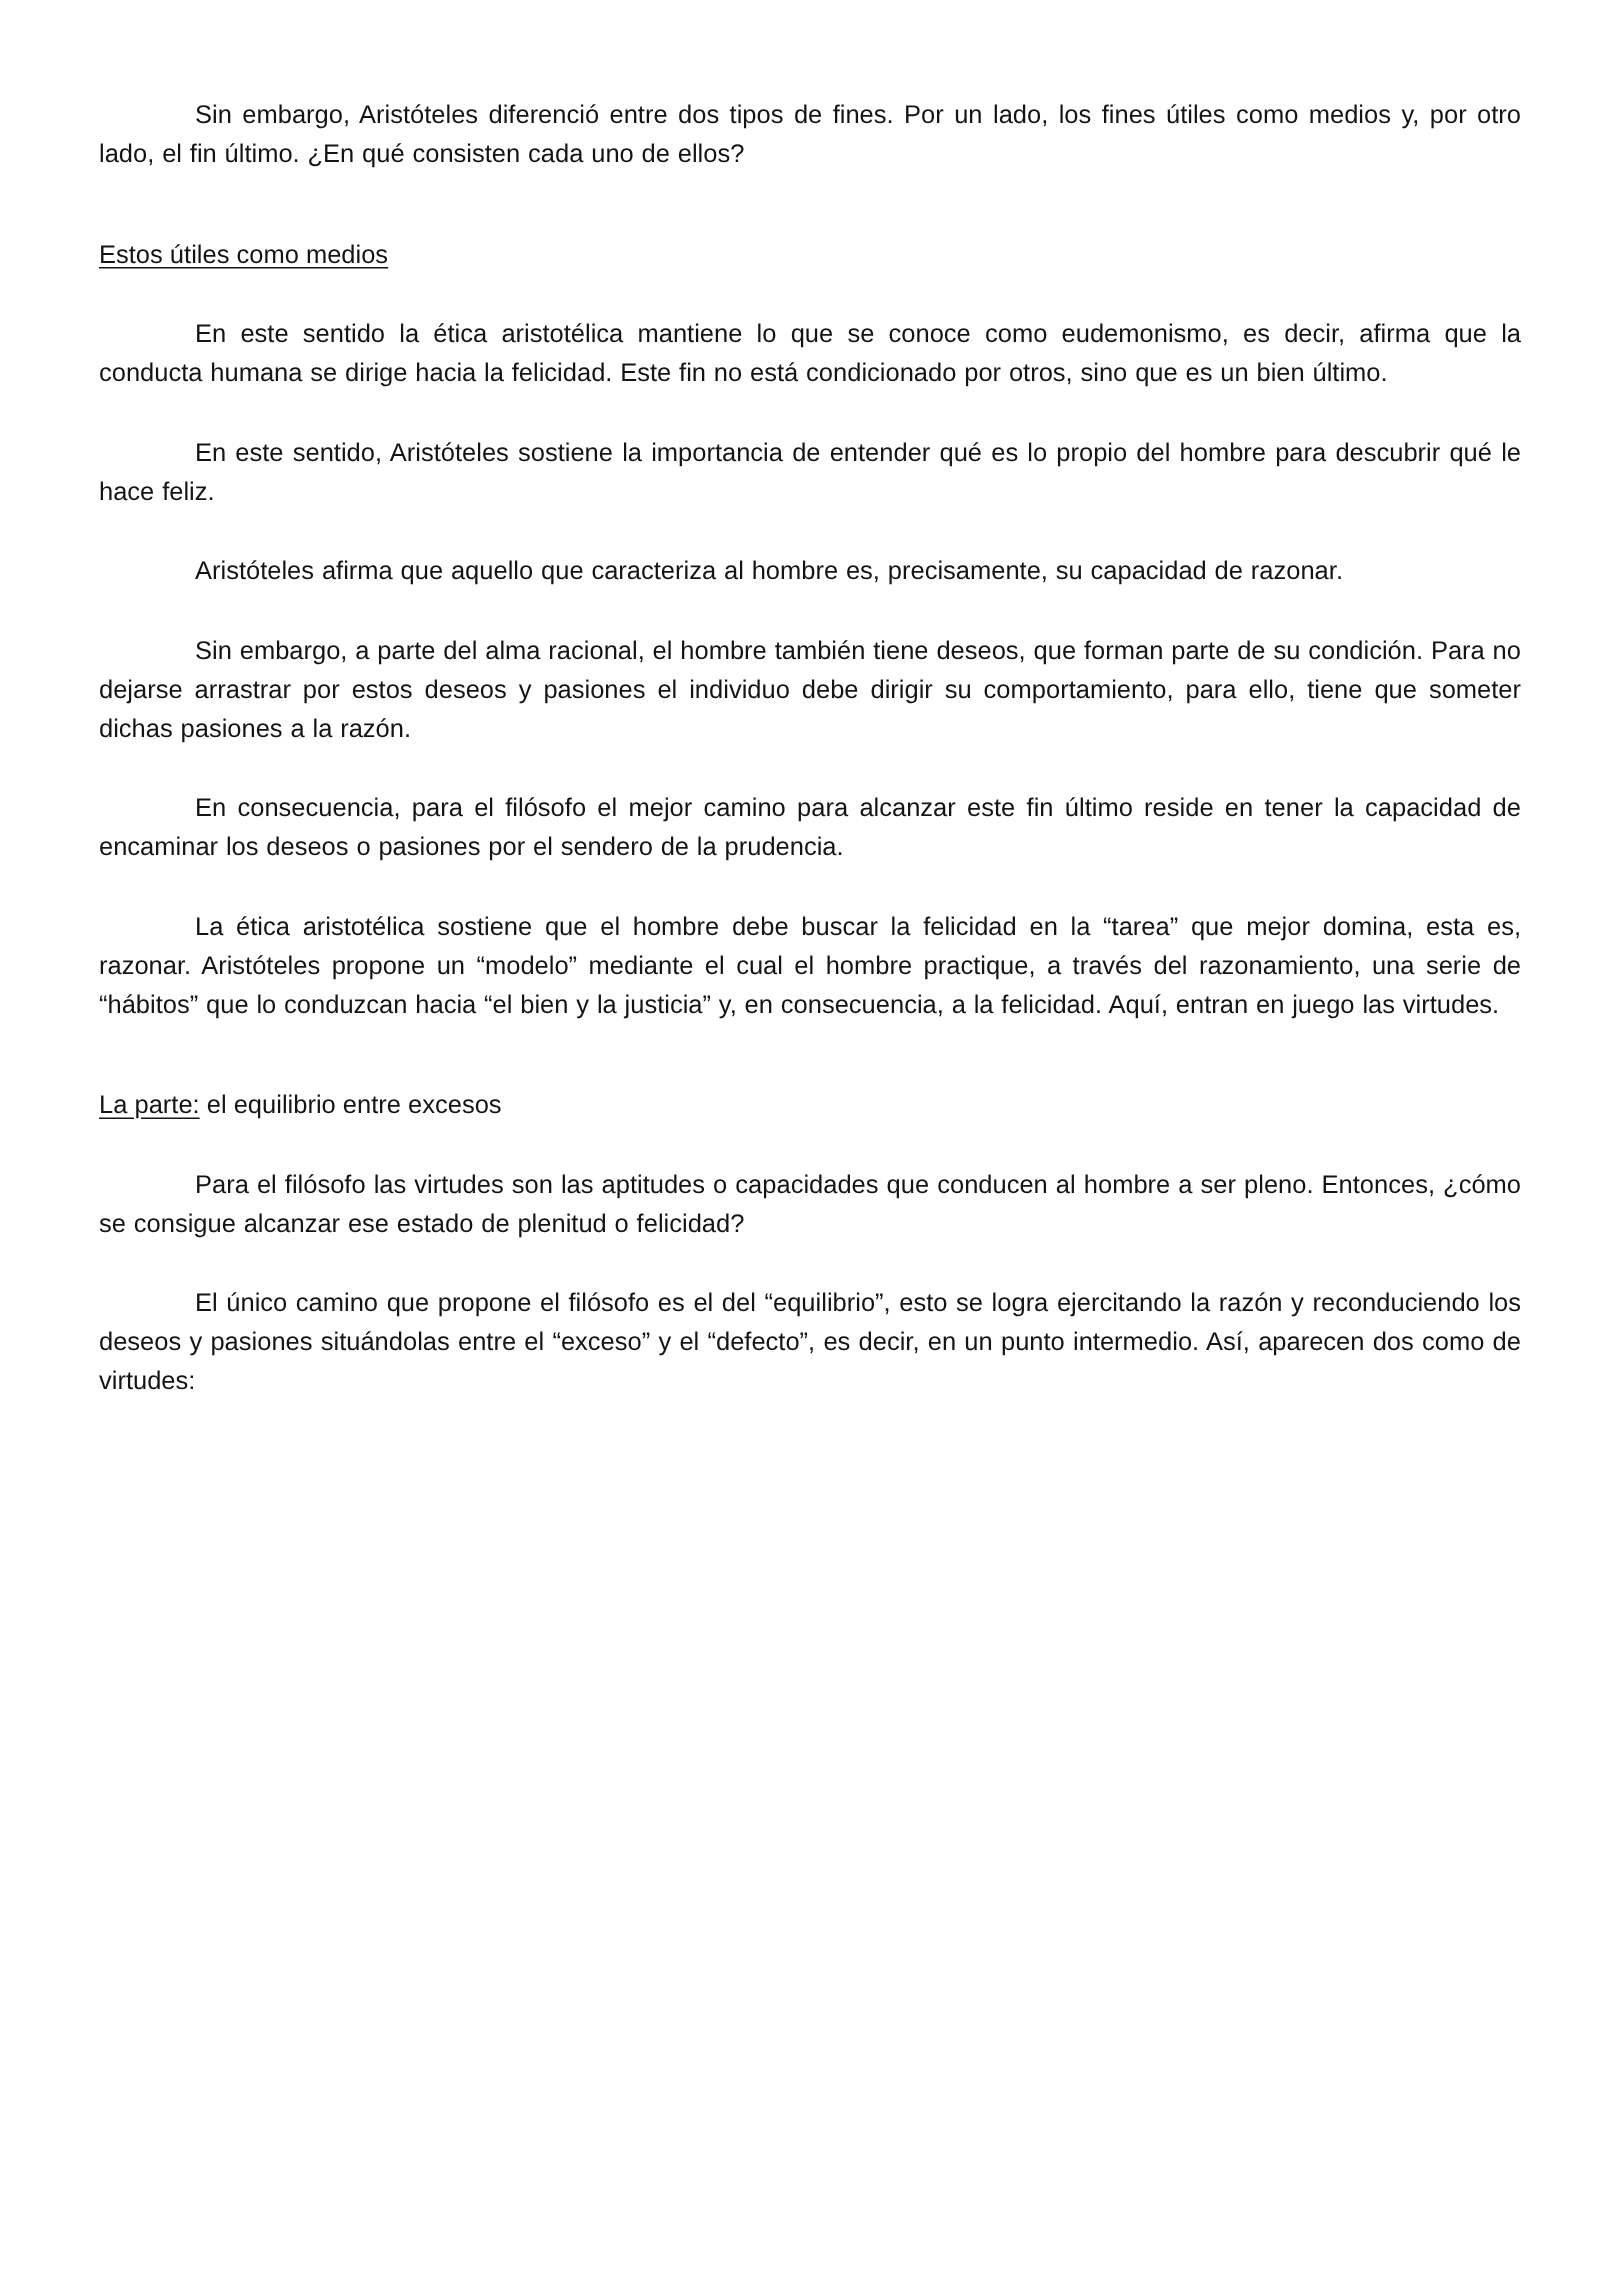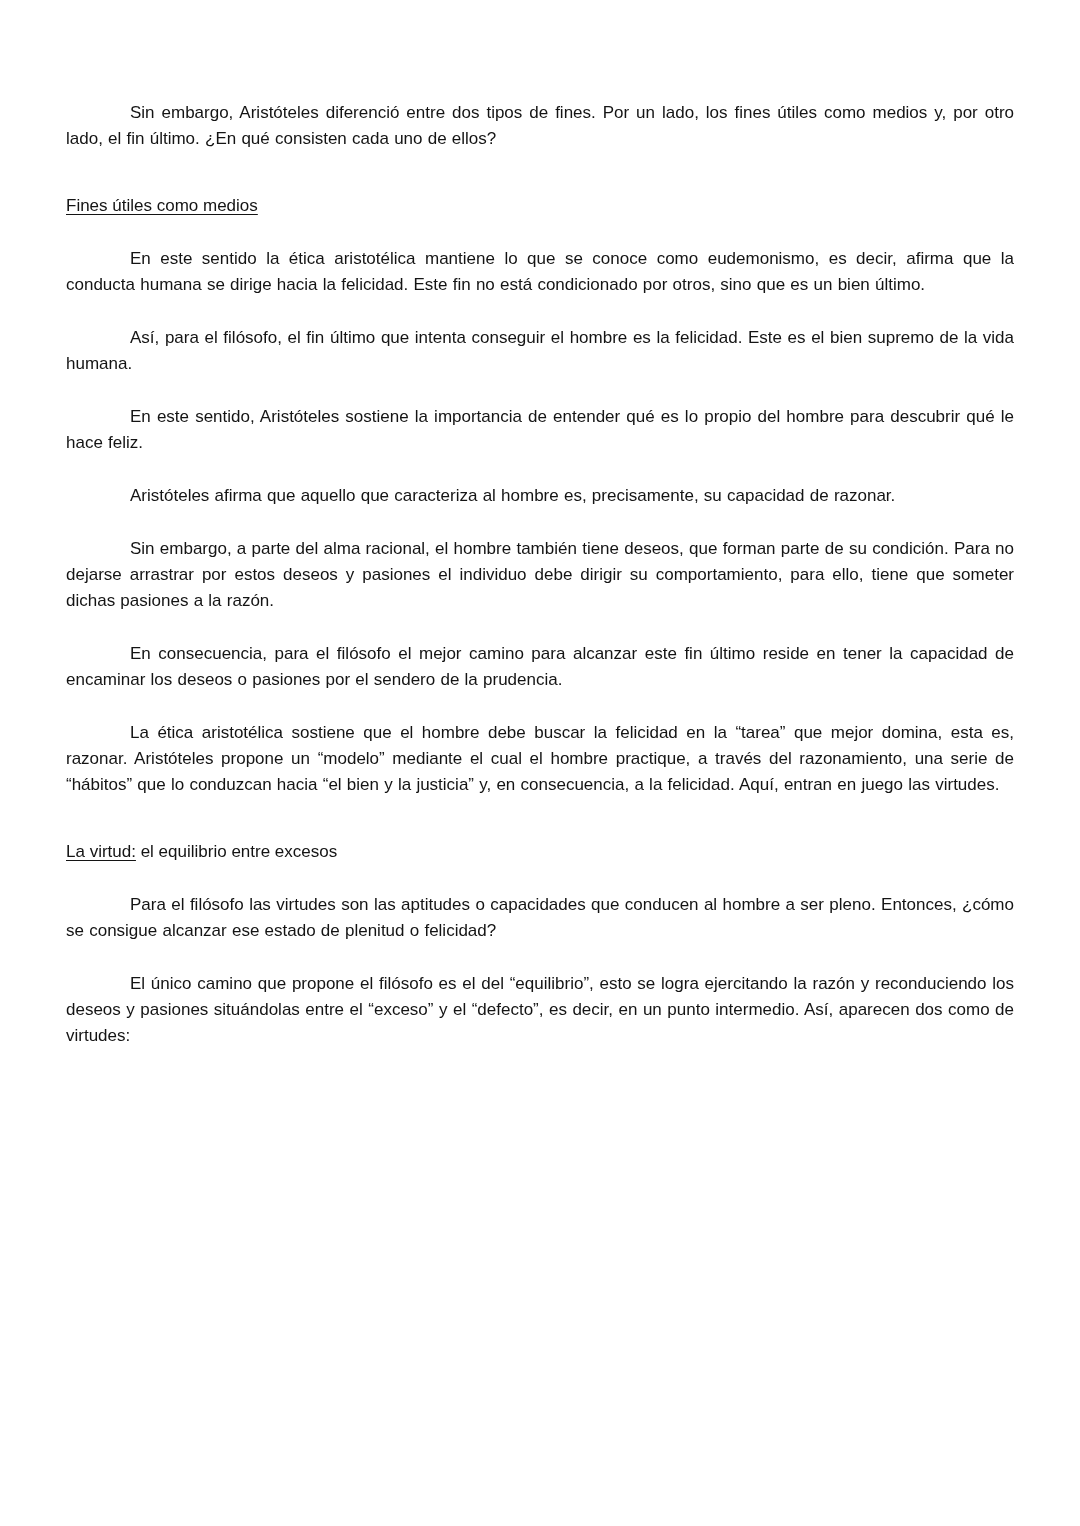--- a/index.html
+++ b/index.html
@@ -10,21 +10,21 @@
   body {
     width: 1080px;
     min-height: 1526px;
     font-family: "Liberation Sans", "DejaVu Sans", sans-serif;
     color: #141414;
   }
   .page {
     box-sizing: border-box;
     width: 1080px;
     min-height: 1526px;
-    padding: 100px 66px 40px 66px;
+    padding: 64px 66px 40px 66px;
     background: #ffffff;
   }
   .para {
     margin: 0 0 27px 0;
     font-size: 17px;
     line-height: 26px;
     text-align: justify;
     text-indent: 64px;
     word-spacing: 0.5px;
   }
@@ -41,40 +41,39 @@
   }
   .heading:first-child { margin-top: 0; }
 </style>
 </head>
 <body>
 
 <div class="page">
 
   <p class="para">Sin embargo, Aristóteles diferenció entre dos tipos de fines. Por un lado, los fines útiles como medios y, por otro lado, el fin último. ¿En qué consisten cada uno de ellos?</p>
 
-  <h2 class="heading"><span class="u">Fines útiles como medios</span><span></span></h2>
+  <h2 class="heading"><span class="u">Estos útiles como medios</span><span></span></h2>
 
 
 
   <p class="para">En este sentido la ética aristotélica mantiene lo que se conoce como eudemonismo, es decir, afirma que la conducta humana se dirige hacia la felicidad. Este fin no está condicionado por otros, sino que es un bien último.</p>
 
-  <p class="para">Así, para el filósofo, el fin último que intenta conseguir el hombre es la felicidad. Este es el bien supremo de la vida humana.</p>
 
 
   <p class="para">En este sentido, Aristóteles sostiene la importancia de entender qué es lo propio del hombre para descubrir qué le hace feliz.</p>
 
 
   <p class="para">Aristóteles afirma que aquello que caracteriza al hombre es, precisamente, su capacidad de razonar.</p>
 
   <p class="para">Sin embargo, a parte del alma racional, el hombre también tiene deseos, que forman parte de su condición. Para no dejarse arrastrar por estos deseos y pasiones el individuo debe dirigir su comportamiento, para ello, tiene que someter dichas pasiones a la razón.</p>
 
   <p class="para">En consecuencia, para el filósofo el mejor camino para alcanzar este fin último reside en tener la capacidad de encaminar los deseos o pasiones por el sendero de la prudencia.</p>
 
   <p class="para">La ética aristotélica sostiene que el hombre debe buscar la felicidad en la “tarea” que mejor domina, esta es, razonar. Aristóteles propone un “modelo” mediante el cual el hombre practique, a través del razonamiento, una serie de “hábitos” que lo conduzcan hacia “el bien y la justicia” y, en consecuencia, a la felicidad. Aquí, entran en juego las virtudes.</p>
 
-  <h2 class="heading"><span class="u">La virtud:</span><span> el equilibrio entre excesos</span></h2>
+  <h2 class="heading"><span class="u">La parte:</span><span> el equilibrio entre excesos</span></h2>
 
 
   <p class="para">Para el filósofo las virtudes son las aptitudes o capacidades que conducen al hombre a ser pleno. Entonces, ¿cómo se consigue alcanzar ese estado de plenitud o felicidad?</p>
 
   <p class="para">El único camino que propone el filósofo es el del “equilibrio”, esto se logra ejercitando la razón y reconduciendo los deseos y pasiones situándolas entre el “exceso” y el “defecto”, es decir, en un punto intermedio. Así, aparecen dos como de virtudes:</p>
 
 </div>
 
 </body></html>

